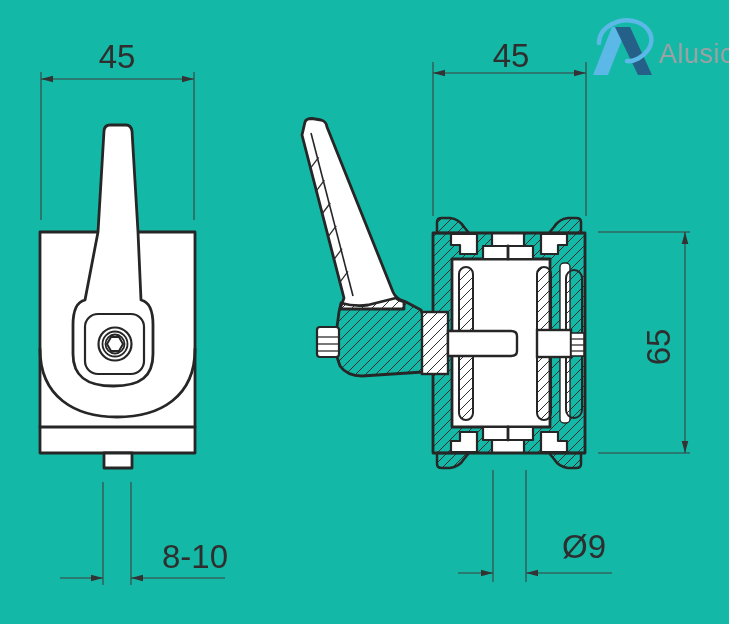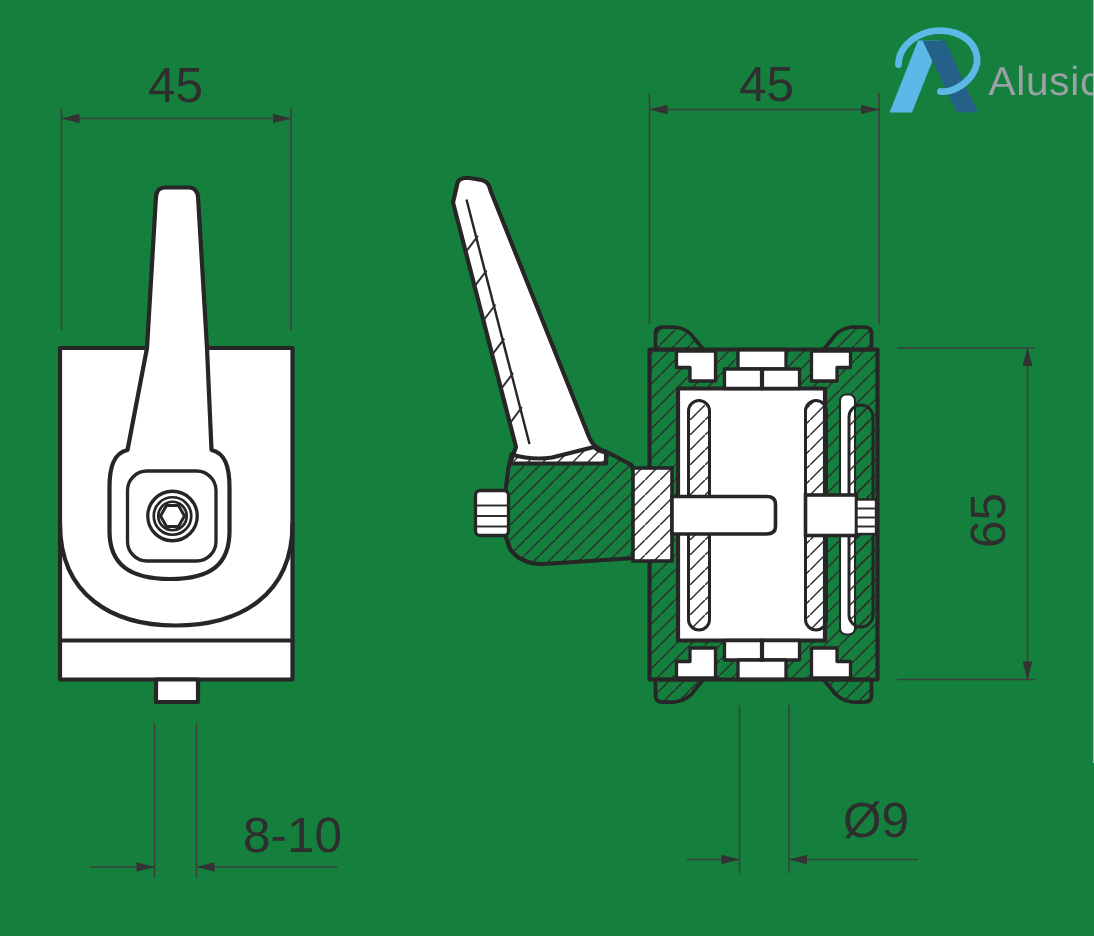--- a/index.html
+++ b/index.html
@@ -1,16 +1,16 @@
 <!DOCTYPE html>
 <html><head>
 <meta charset="utf-8">
 <style>
   html,body{margin:0;padding:0;background:#ffffff;}
-  .canvas{position:relative;width:729px;height:624px;background:#15803d;overflow:hidden;}
+  .canvas{position:relative;width:729px;height:624px;background:#14b8a6;overflow:hidden;}
   svg{display:block;}
   .dim-text{font-family:"Liberation Sans",sans-serif;font-size:33px;fill:#2e2e2e;}
   .logo-text{font-family:"Liberation Sans",sans-serif;font-size:27px;letter-spacing:0.5px;}
   .outline{stroke:#262626;stroke-width:2.8;fill:none;stroke-linecap:round;stroke-linejoin:round;}
   .outline-f{stroke:#262626;stroke-width:2.8;fill:#ffffff;stroke-linejoin:round;}
   .detail{stroke:#262626;stroke-width:2.2;fill:#ffffff;stroke-linejoin:round;}
   .hatched{stroke:#262626;stroke-width:2.5;fill:url(#hatch);stroke-linejoin:round;}
   .thin{stroke:#3f3f3f;stroke-width:1.1;fill:none;}
   .tick{stroke:#2e2e2e;stroke-width:1.3;fill:none;}
   .arrow{fill:#333333;stroke:none;}

